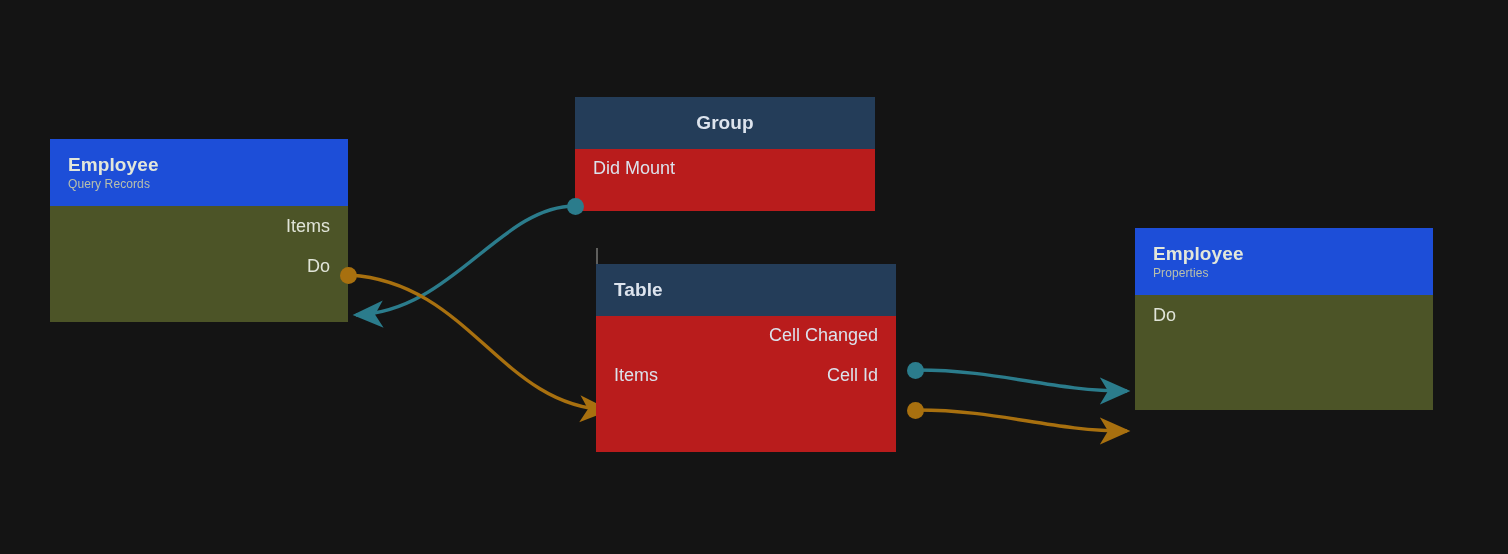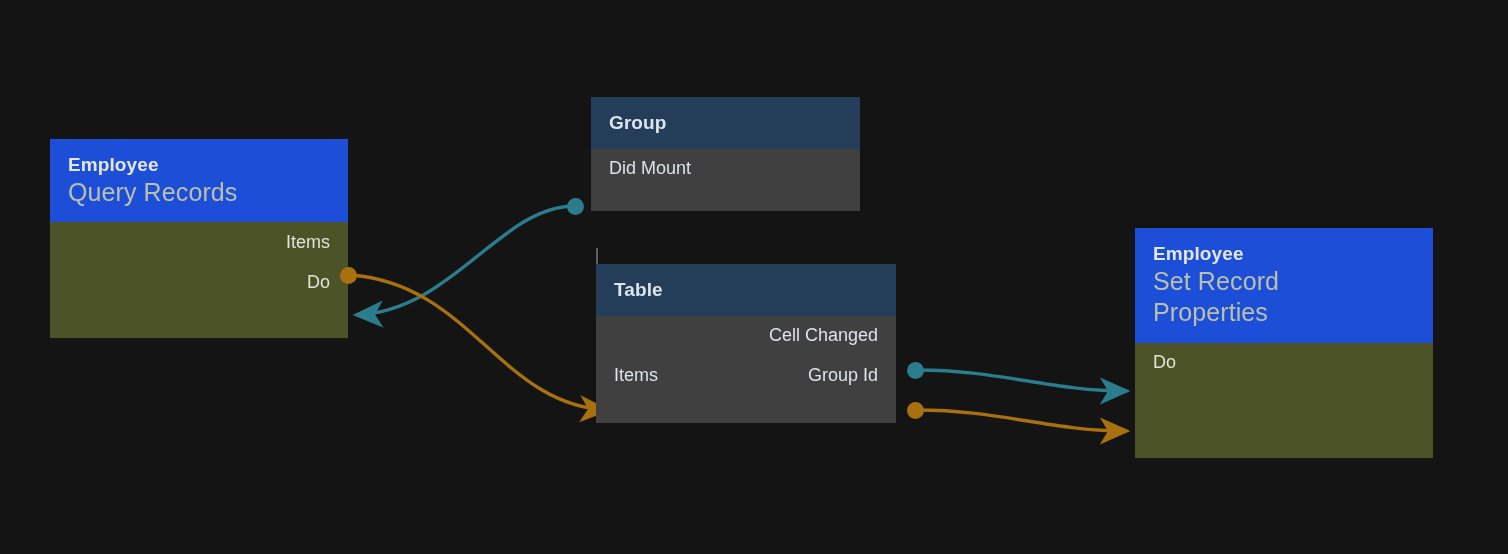--- a/index.html
+++ b/index.html
@@ -41,21 +41,21 @@
     line-height: 1.26;
   }
   .node-title {
     font-size: 19px;
     font-weight: bold;
     color: #e3e7da;
     letter-spacing: 0.1px;
     white-space: nowrap;
   }
   .node-subtitle {
-    font-size: 25px;
+    font-size: 12px;
     font-weight: normal;
     color: #b9c0ab;
     letter-spacing: 0.1px;
   }
   .node-body {
     position: relative;
   }
   .port-row {
     position: relative;
     height: 40px;
@@ -72,31 +72,31 @@
   .port-row.in  { justify-content: flex-start; }
   .port-row.split {
     justify-content: space-between;
   }
 
   
   .node.green .node-header { background: #1d4ed8; }
   .node.green .node-body   { background: #4c5427; }
   
   .node.blue .node-header  { background: #243d59; }
-  .node.blue .node-body    { background: #404040; }
+  .node.blue .node-body    { background: #b91c1c; }
   .node.blue .node-title   { color: #dde4ee; }
   .node.blue .port-label   { color: #dbe2ec; }
 
   
   #node-employee-query  { left: 50px;   top: 139px; width: 298px;  }
   #node-employee-query .node-body { height: 116px; }
-  #node-group           { left: 591px;  top: 97px;  width: 269px;  }
+  #node-group           { left: 575px;  top: 97px;  width: 300px; text-align: center;  }
   #node-group .node-body { height: 62px; }
   #node-table           { left: 596px;  top: 264px; width: 300px;  }
-  #node-table .node-body { height: 107px; }
+  #node-table .node-body { height: 136px; }
   #node-employee-set    { left: 1135px; top: 228px; width: 298px;  }
   #node-employee-set .node-body { height: 115px; }
 
   
   .port-dot {
     position: absolute;
     width: 17px;
     height: 17px;
     border-radius: 50%;
     z-index: 3;
@@ -177,31 +177,30 @@
   <div class="node blue" id="node-table">
     <div class="node-header">
       <div class="node-title">Table</div>
     </div>
     <div class="node-body">
       <div class="port-row out">
         <span class="port-label">Cell Changed</span>
       </div>
       <div class="port-row split">
         <span class="port-label">Items</span>
-        <span class="port-label">Group Id</span>
+        <span class="port-label">Cell Id</span>
       </div>
     </div>
   </div>
   <div class="port-dot teal" style="left:907px; top:362px;"></div>
   <div class="port-dot orange" style="left:907px; top:402px;"></div>
 
   <div class="node green" id="node-employee-set">
     <div class="node-header">
       <div class="node-title">Employee</div>
-      <div class="node-subtitle">Set Record</div>
       <div class="node-subtitle">Properties</div>
     </div>
     <div class="node-body">
       <div class="port-row in">
         <span class="port-label">Do</span>
       </div>
     </div>
   </div>
 
 </div>

